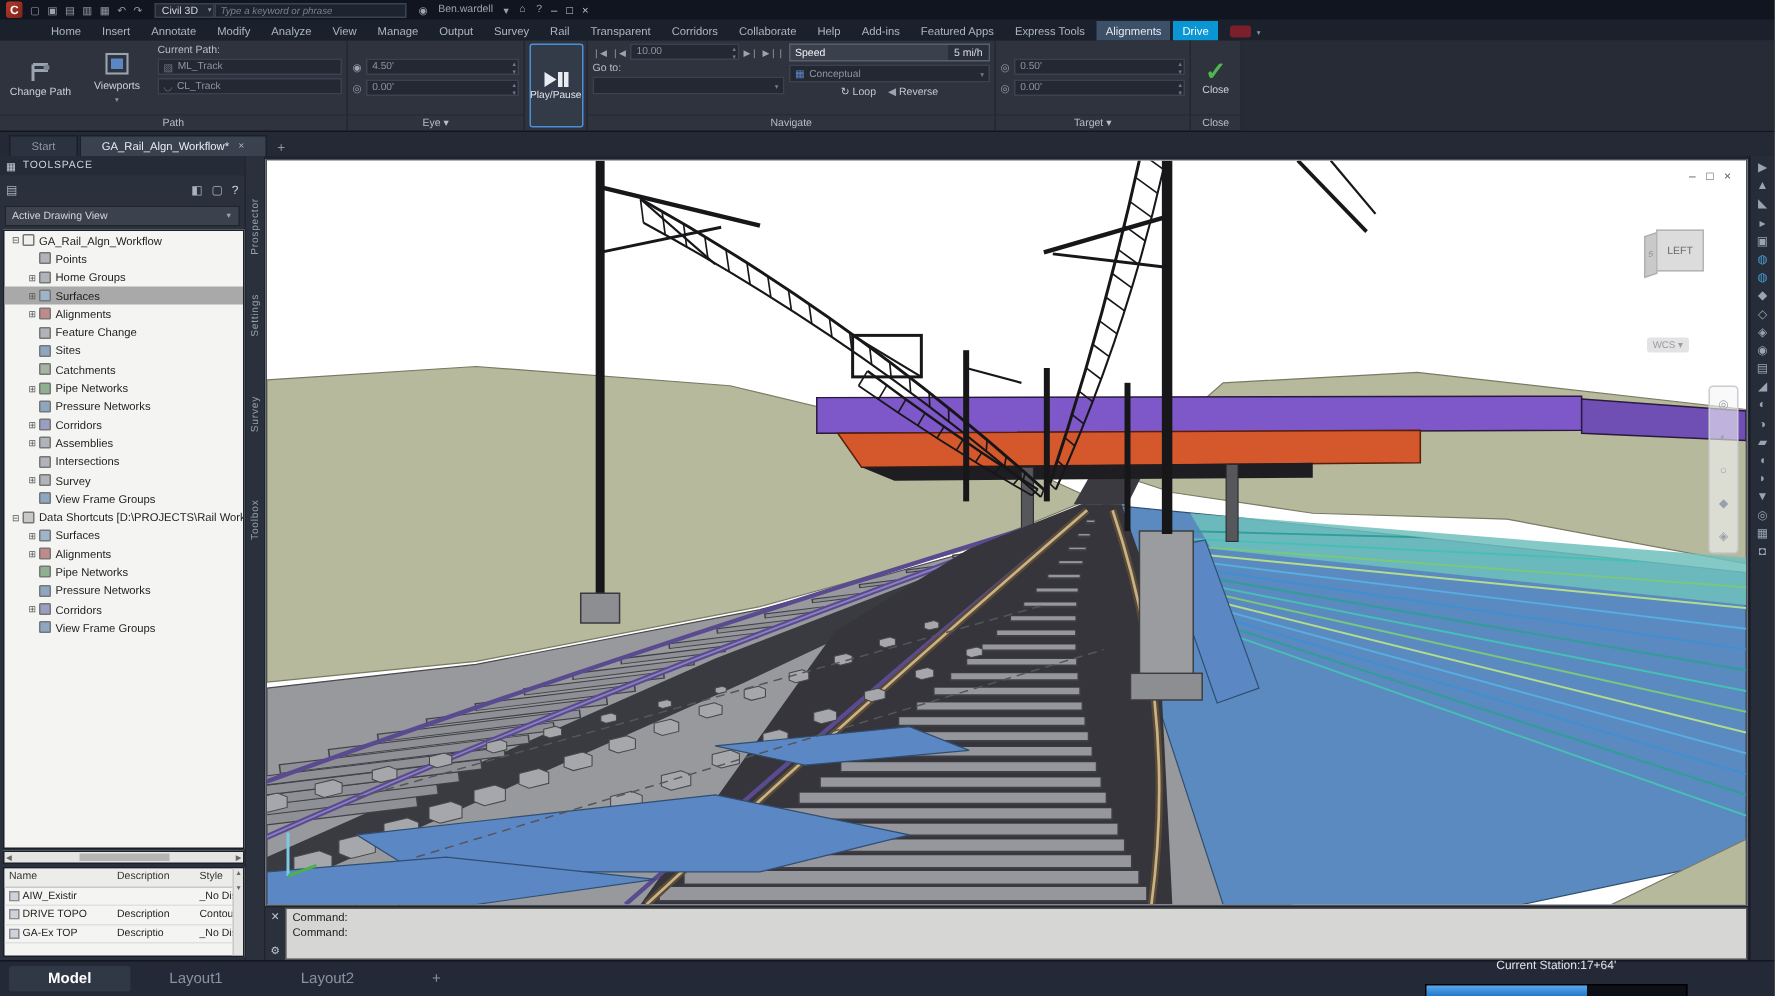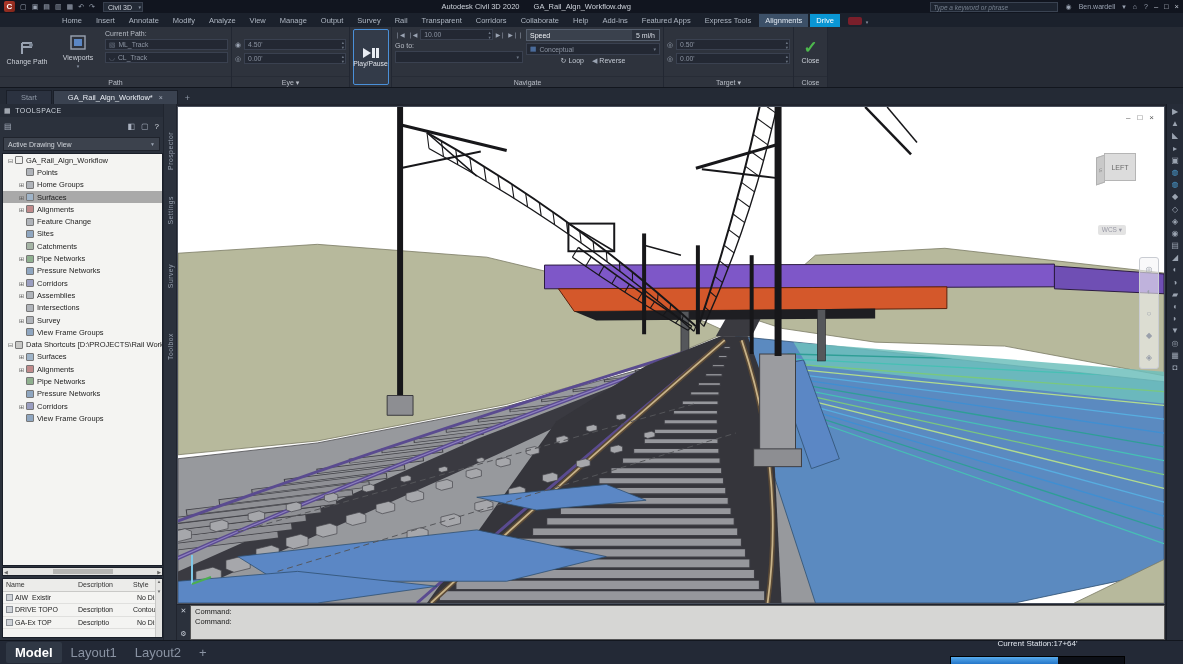--- a/index.html
+++ b/index.html
@@ -12,21 +12,21 @@
   .qat{display:flex;gap:5px;color:#9aa3b2;font-size:7px;}
   .qat span{cursor:default;}
   .wsbox{background:#232a36;border:1px solid #39414f;padding:0 10px 0 4px;margin-left:8px;font-size:7px;height:10px;line-height:9px;color:#cfd4dc;position:relative;}
   .wsbox:after{content:"▾";position:absolute;right:1px;top:0;font-size:5px;color:#8a93a3;}
   .t-title{flex:1;text-align:center;display:flex;justify-content:center;gap:14px;color:#cdd2da;}
   .searchbox{background:#1d2430;border:1px solid #3a4352;width:128px;height:10px;font-size:6.5px;color:#76808f;font-style:italic;padding:0 3px;line-height:9px;}
   .t-right{display:flex;align-items:center;gap:7px;margin-left:8px;color:#9aa3b2;font-size:7px;}
   .winbtns{display:flex;gap:6px;margin-left:6px;color:#c2c8d2;font-size:7.5px;}
 
   
-  .rtabs{height:14px;background:#1b212c;display:flex;align-items:flex-end;padding-left:56px;gap:2px;flex:0 0 auto;}
+  .rtabs{height:14px;background:#1b212c;display:flex;align-items:flex-end;padding-left:28px;gap:2px;flex:0 0 auto;}
   .rtab{font-size:7.5px;color:#aeb6c2;padding:2px 6px 2px 6px;cursor:default;}
   .rtab.ctx{background:#3c5068;color:#e2e9f2;}
   .rtab.active{background:#0a96d4;color:#fff;}
   .rec-ic{width:14px;height:8px;background:#7a1f2b;border-radius:2px;margin:0 2px 2px 6px;}
   .rec-car{color:#8a93a3;font-size:5px;margin-bottom:2px;}
 
   
   .ribbon{height:61px;background:#2e333d;display:flex;flex:0 0 auto;border-bottom:1px solid #12161e;}
   .rpanel{border-right:1px solid #222732;display:flex;flex-direction:column;position:relative;}
   .rpanel .plabel{height:11px;font-size:7px;color:#b9bec7;text-align:center;line-height:11px;border-top:1px solid #272c36;}
@@ -102,21 +102,21 @@
   .cmd-hist{flex:1;background:#d6d6d4;color:#1a1a1a;font-family:"DejaVu Sans Mono",monospace;font-size:7.5px;padding:1px 4px;line-height:10px;}
   .cmd-input{height:13px;background:#fff;display:flex;align-items:center;font-family:"DejaVu Sans Mono",monospace;font-size:7.5px;color:#1a1a1a;gap:4px;padding:0 4px;border-top:1px solid #999;}
   .cmd-input .cic{color:#5a6470;font-size:6.5px;}
 
   
   .rightstrip{width:17px;background:#262c38;border-left:1px solid #161b24;display:flex;flex-direction:column;align-items:center;padding-top:3px;gap:3.2px;color:#9aa3b0;font-size:8px;flex:0 0 auto;overflow:hidden;}
   .rightstrip .blue{color:#4a9fd4;}
 
   
   .statusbar{height:24px;background:#232936;display:flex;align-items:center;flex:0 0 auto;padding:0 6px;border-top:1px solid #12161e;}
-  .ltab{font-size:13px;color:#8a93a3;padding:3px 9px;}
+  .ltab{font-size:10px;color:#8a93a3;padding:3px 26px;}
   .ltab.active{color:#fff;font-weight:bold;background:#303845;border-radius:2px;}
   .sb-right{margin-left:auto;display:flex;align-items:center;gap:8px;padding-right:52px;flex-direction:column;}
   .station{color:#dfe4ec;font-size:8px;}
   .pbar{width:175px;height:10px;background:#0c0f16;border:1px solid #000;}
   .pfill{height:100%;background:linear-gradient(180deg,#58abec,#1d6fc4);}
 </style>
 </head>
 <body>
 
 <div class="app">
@@ -126,24 +126,20 @@
     <div class="qat" id="qat">
         <span>▢</span>
         <span>▣</span>
         <span>▤</span>
         <span>▥</span>
         <span>▦</span>
         <span>↶</span>
         <span>↷</span>
       </div>
     <div class="wsbox">Civil 3D</div>
-    <div class="t-title">
-      <span>Autodesk Civil 3D 2020</span>
-        <span>GA_Rail_Algn_Workflow.dwg</span>
-    </div>
     <div class="searchbox">Type a keyword or phrase</div>
     <div class="t-right">
       <span>◉</span>
       <span>Ben.wardell</span>
       <span>▾</span>
       <span>⌂</span>
       <span>?</span>
     </div>
     <div class="winbtns" id="winbtns">
         <span>–</span>

